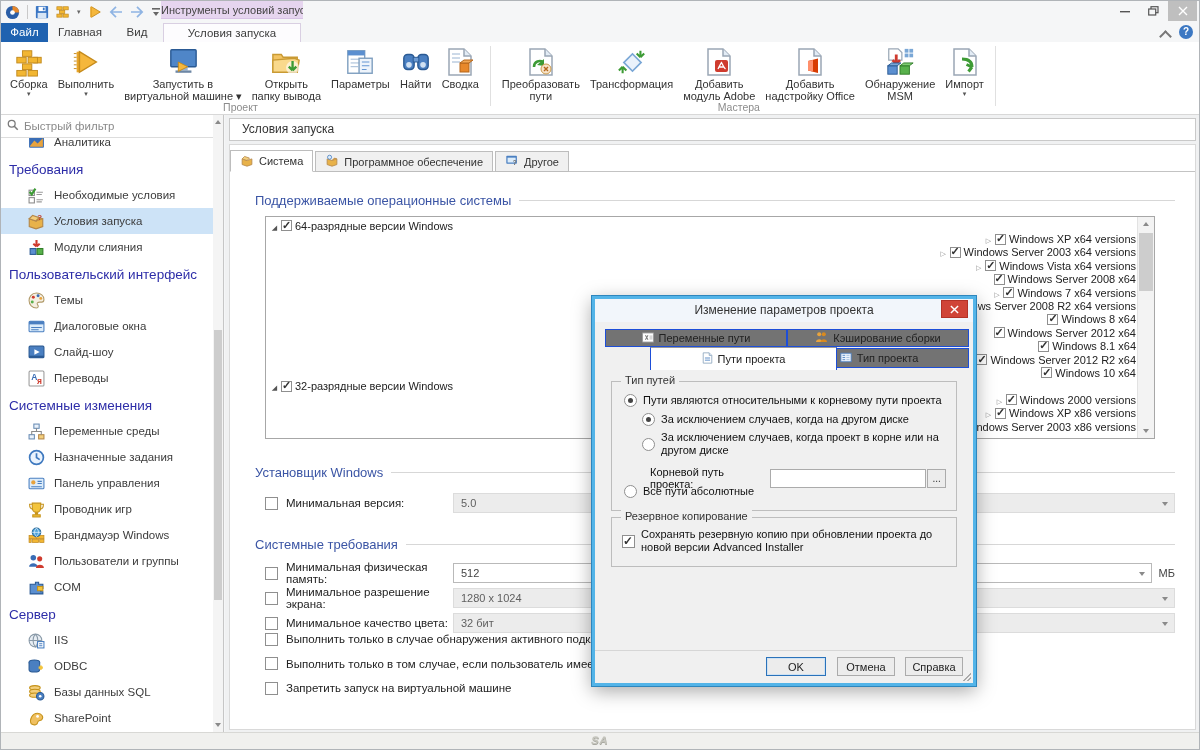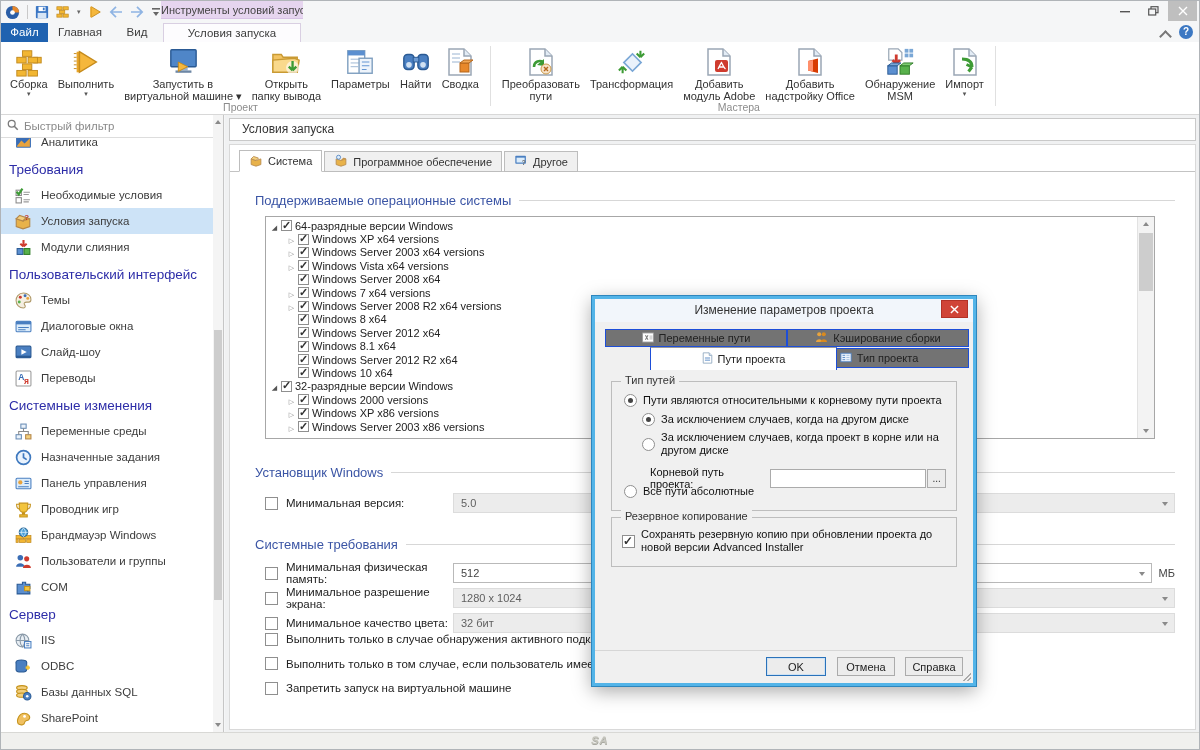--- a/index.html
+++ b/index.html
@@ -47,52 +47,52 @@
   .vsep { width:1px; background:#e0e0e0; margin:4px 2px 8px 2px; }
 
   
   #sidebar { position:absolute; left:0; top:114px; width:223px; bottom:17px; background:#fff; border-right:1px solid #c6c6c6; }
   .filterbox { position:absolute; left:0; top:0; right:10px; height:23px; border-bottom:1px solid #ddd; display:flex; align-items:center; padding-left:6px; gap:5px; background:#fff; }
   .filterbox input { border:none; outline:none; font-size:11.5px; color:#555; width:160px; font-family:"Liberation Sans",sans-serif; background:transparent; }
   .filterbox input::placeholder { color:#8a8a8a; }
   .sidelist { position:absolute; left:0; top:23px; right:10px; bottom:0; overflow:hidden; margin-top:0; }
   .sidelist-inner { margin-top:-9px; }
   .shead { height:27px; line-height:29px; padding-left:8px; font-size:13.5px; color:#2d2da8; white-space:nowrap; overflow:hidden; }
-  .sitem { height:26px; display:flex; align-items:center; gap:9px; padding-left:13px; cursor:default; white-space:nowrap; }
+  .sitem { height:26px; display:flex; align-items:center; gap:9px; padding-left:26px; cursor:default; white-space:nowrap; }
   .sitem.selected { background:#cde3f7; }
   .sitem .sicon { width:18px; height:18px; display:flex; align-items:center; justify-content:center; }
   .sitem .slab { font-size:11.5px; color:#3c3c3c; }
   .side-scroll { position:absolute; right:0; top:0; bottom:0; width:10px; background:#f4f4f4; }
   .side-scroll .thumb { position:absolute; left:1px; right:1px; top:215px; height:270px; background:#cdcdcd; }
   .arrow-up, .arrow-dn { position:absolute; left:1px; width:8px; height:8px; }
   .arrow-up { top:3px; } .arrow-dn { bottom:3px; }
   .arrow-up::before { content:""; position:absolute; left:1px; top:2px; border-left:3px solid transparent; border-right:3px solid transparent; border-bottom:4px solid #8a8a8a; }
   .arrow-dn::before { content:""; position:absolute; left:1px; top:2px; border-left:3px solid transparent; border-right:3px solid transparent; border-top:4px solid #8a8a8a; }
 
   
   #content { position:absolute; left:224px; top:114px; right:0; bottom:17px; background:#f0f1f2; }
   .page-header { position:absolute; left:4px; top:3px; right:3px; height:23px; background:#fff; border:1px solid #c9c9c9;
                  line-height:21px; padding-left:12px; font-size:12px; color:#333; }
   .page-body { position:absolute; left:4px; top:29px; right:3px; bottom:2px; background:#fff; border:1px solid #d9d9d9; }
-  .tabstrip { position:absolute; left:0; top:5px; right:0; height:22px; border-bottom:1px solid #c3c3c3; padding-left:9px; display:flex; align-items:flex-end; }
+  .tabstrip { position:absolute; left:0; top:5px; right:0; height:22px; border-bottom:1px solid #c3c3c3; display:flex; align-items:flex-end; }
   .ptab { height:21px; display:flex; align-items:center; gap:5px; padding:0 9px; border:1px solid #bdbdbd; background:#f0f0f0;
           font-size:11px; color:#333; margin-right:2px; position:relative; top:1px; }
   .ptab.active { background:#fff; border-bottom-color:#fff; height:22px; }
   .sect { position:absolute; left:25px; right:20px; height:18px; display:flex; align-items:center; gap:8px; }
   .sectlab { font-size:13px; color:#3b55a5; white-space:nowrap; }
   .sect .rule { flex:1; height:1px; background:#d7d7d7; }
   .s1 { top:46px; } .s2 { top:318px; } .s3 { top:390px; }
 
   .treebox { position:absolute; left:35px; top:71px; width:890px; height:223px; border:1px solid #a7a7a7; background:#fff; overflow:hidden; }
   .treerows { position:absolute; left:2px; top:2px; right:18px; bottom:2px; overflow:hidden; }
   .trow { height:13.4px; display:flex; align-items:center; font-size:11px; color:#222; white-space:nowrap; }
   .trow .texp { width:13px; text-align:center; flex:none; }
   .texp.closed::before { content:"\25B7"; font-size:7px; color:#8a8a8a; }
   .texp.open::before { content:"\25E2"; font-size:7px; color:#555; }
-  .trow.lvl1 { margin-left:17px; }
+  .trow.lvl1 { margin-left:17px;justify-content:flex-end; }
   .tlab { margin-left:3px; }
   .tree-scroll { position:absolute; right:0; top:0; bottom:0; width:17px; background:#f3f3f3; border-left:1px solid #e2e2e2; }
   .tree-scroll .thumb { position:absolute; left:1px; right:1px; top:16px; height:58px; background:#cdcdcd; }
   .tree-scroll .arrow-up { left:4px; } .tree-scroll .arrow-dn { left:4px; }
 
   .cb { width:13px; height:13px; border:1px solid #8f8f8f; background:#fff; position:relative; flex:none; display:inline-block; }
   .cb.small { width:11px; height:11px; }
   .cb.checked::after { content:"\2713"; position:absolute; left:0px; top:-2px; font-size:12px; font-weight:bold; color:#333; }
   .cb.small.checked::after { font-size:11px; top:-2.5px; }
 

